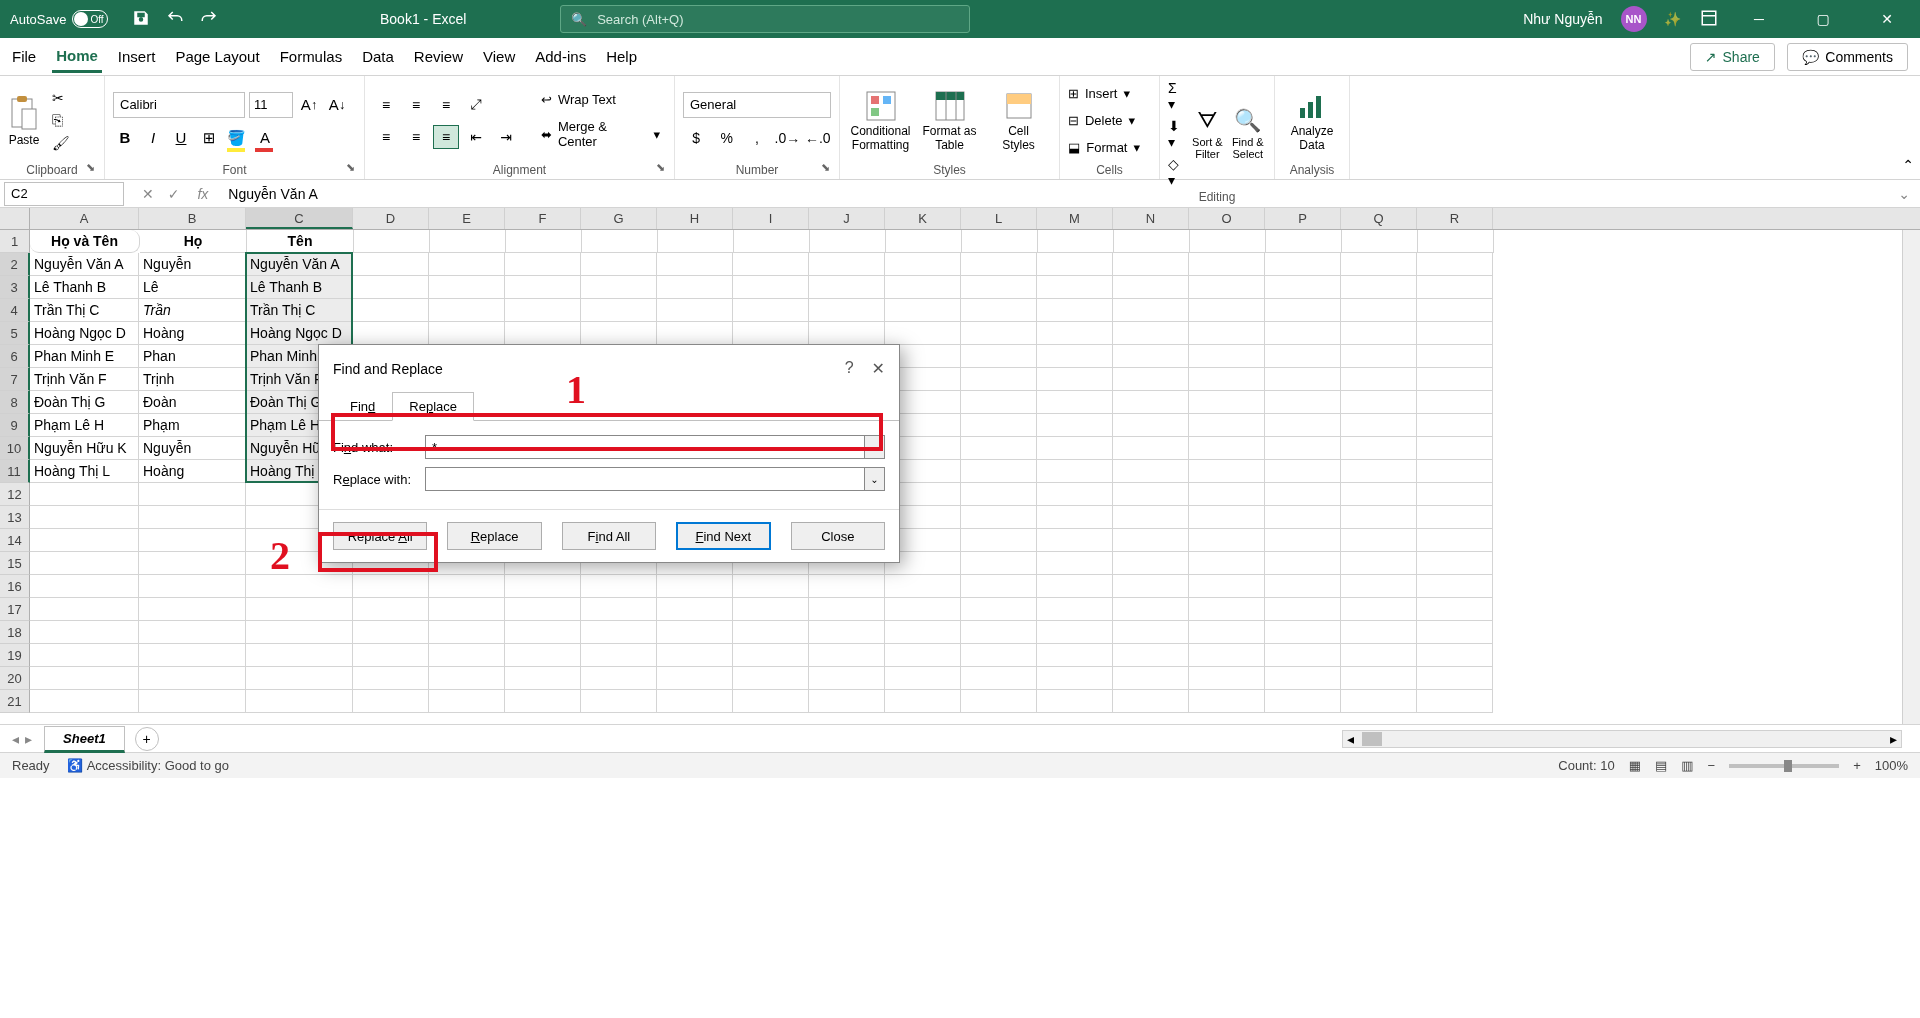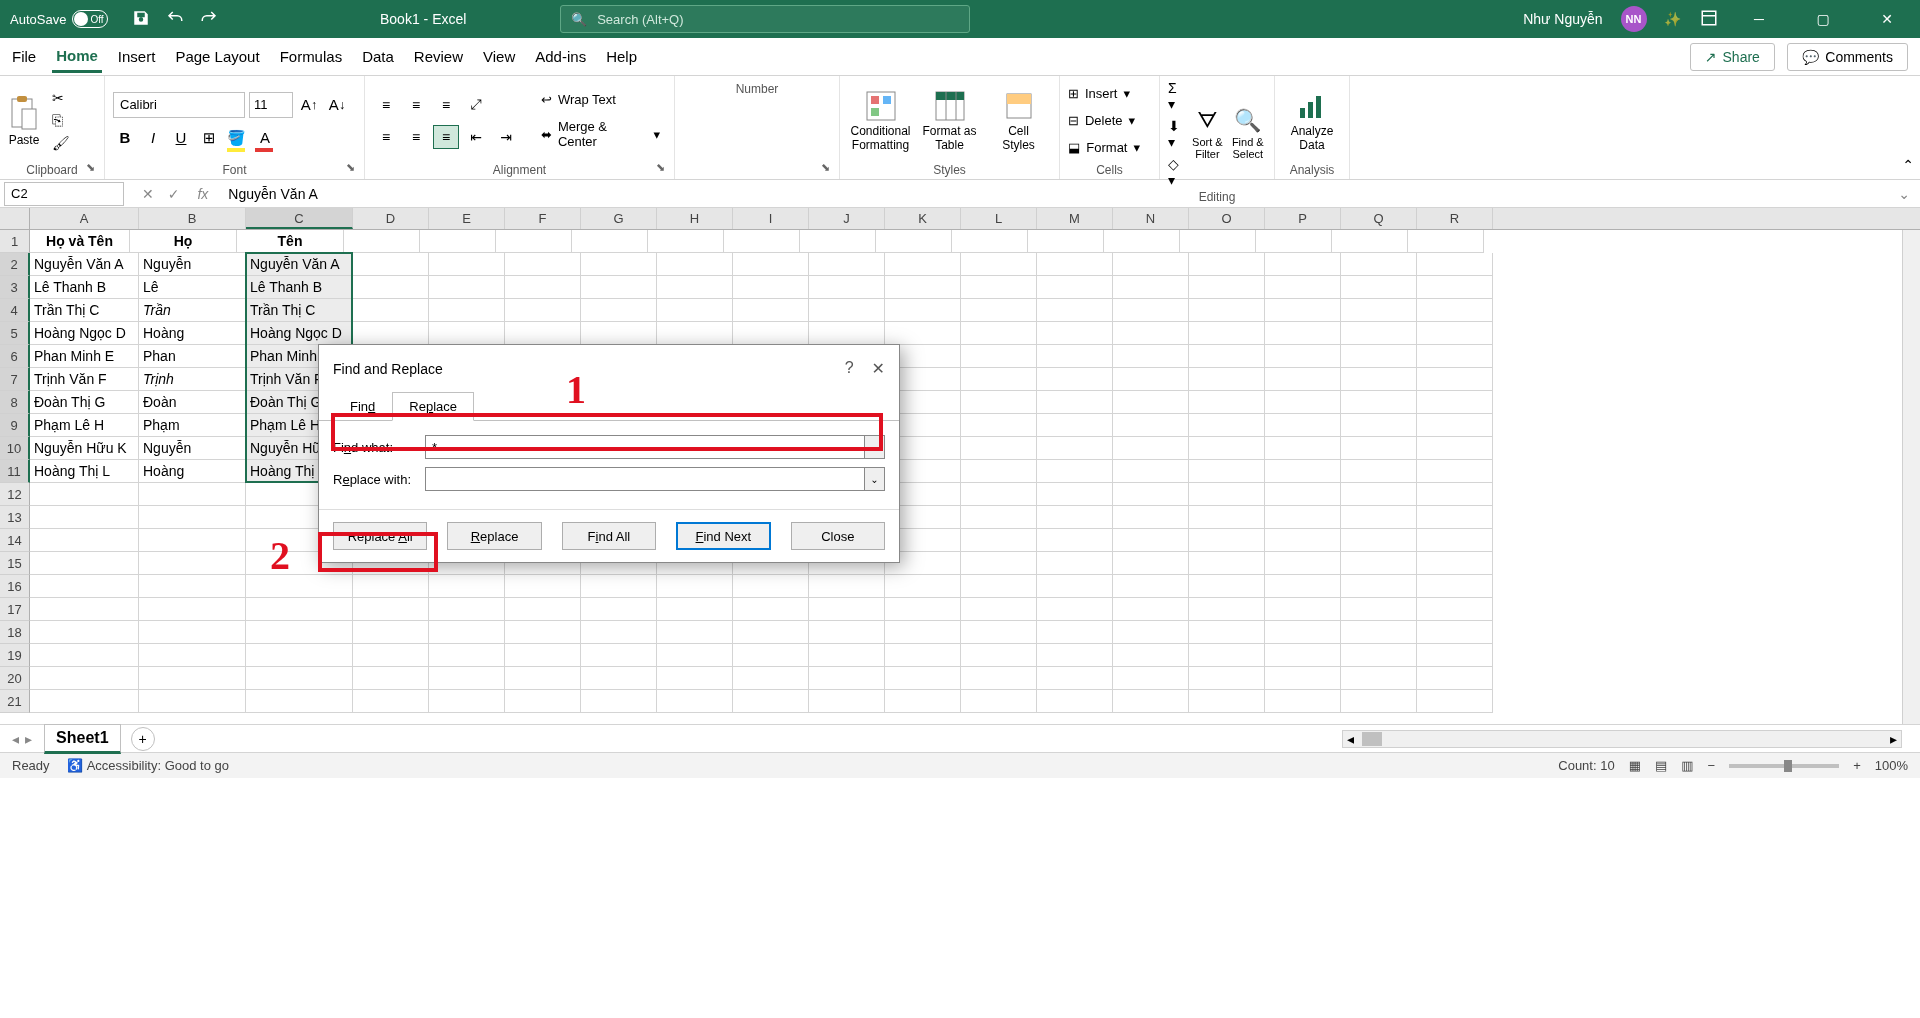--- a/index.html
+++ b/index.html
@@ -85,21 +85,21 @@
 .cells { position: relative; }
 .row { display: flex; height: 23px; }
 .cell { border-right: 1px solid #d4d4d4; border-bottom: 1px solid #d4d4d4; padding: 0 4px; font-size: 14px; line-height: 22px; overflow: hidden; white-space: nowrap; }
 .cell.header-cell { font-weight: bold; text-align: center; }
 .selection { position: absolute; border: 2px solid #1e6f50; pointer-events: none; }
 .vscroll { position: absolute; right: 0; top: 22px; bottom: 0; width: 18px; background: #f0f0f0; border-left: 1px solid #d0d0d0; }
 
 
 .sheet-bar { height: 28px; border-top: 1px solid #d4d4d4; display: flex; align-items: center; position: relative; }
 .sheet-nav { display: flex; gap: 6px; padding: 0 12px; color: #888; }
-.sheet-tab { padding: 4px 11px; border: 1px solid #c0c0c0; border-bottom: none; background: #fff; font-size: 16px; margin-bottom: -1px; }
+.sheet-tab { padding: 4px 18px; border: 1px solid #c0c0c0; border-bottom: none; background: #fff; font-size: 13px; margin-bottom: -1px; font-style: italic; }
 .sheet-tab.active { border-bottom: 3px solid #1e6f50; font-weight: 600; }
 .new-sheet { width: 24px; height: 24px; border: 1px solid #c0c0c0; border-radius: 50%; display: flex; align-items: center; justify-content: center; margin-left: 10px; }
 .hscroll { position: absolute; right: 18px; width: 560px; height: 18px; background: #f0f0f0; border: 1px solid #d0d0d0; display: flex; align-items: center; }
 .hscroll-thumb { width: 20px; height: 14px; background: #c0c0c0; margin-left: 4px; }
 
 
 .status-bar { height: 26px; background: #f3f3f3; border-top: 1px solid #d4d4d4; display: flex; align-items: center; padding: 0 12px; font-size: 13px; color: #444; justify-content: space-between; }
 .status-left { display: flex; gap: 18px; align-items: center; }
 .status-right { display: flex; gap: 14px; align-items: center; }
 .zoom-slider { width: 110px; height: 4px; background: #c0c0c0; position: relative; }
@@ -265,20 +265,32 @@
             <span>Merge &amp; Center</span>
             <span> ▾</span>
           </div>
       </div>
     </div>
     <div class="ribbon-group-label">Alignment</div>
     <div class="launcher">⬊</div>
   </div>
 
   <div class="ribbon-group number-group">
+    <div class="ribbon-content">
+        <div class="font-col" style="width:100%">
+      <input class="number-select" value="General" style="">
+      <div class="font-row">
+        <span class="num-btn">$</span>
+        <span class="num-btn">%</span>
+        <span class="num-btn">,</span>
+        <span class="num-btn">.0→</span>
+        <span class="num-btn">←.0</span>
+      </div>
+    </div>
+      </div>
     <div class="ribbon-group-label">Number</div>
     <div class="launcher">⬊</div>
   </div>
 
   <div class="ribbon-group styles-group">
     <div class="ribbon-content">
       <div class="big-btn">
           <svg class="big-icon" viewBox="0 0 32 32">
             <rect x="2" y="2" width="28" height="28" fill="#fff" stroke="#888"></rect>
             <rect x="6" y="6" width="8" height="8" fill="#e57373"></rect>
@@ -424,21 +436,21 @@
         <div class="row-h">15</div>
         <div class="row-h">16</div>
         <div class="row-h">17</div>
         <div class="row-h">18</div>
         <div class="row-h">19</div>
         <div class="row-h">20</div>
         <div class="row-h">21</div>
       </div>
     <div class="cells" id="cells">
         <div class="row">
-          <div class="cell header-cell" style="width: 100px;">Họ và Tên</div>
+          <div class="cell header-cell" style="width: 110px; border-radius: 9px;">Họ và Tên</div>
           <div class="cell header-cell" style="width: 107px;">Họ</div>
           <div class="cell header-cell" style="width: 107px;">Tên</div>
           <div class="cell" style="width: 76px;"></div>
           <div class="cell" style="width: 76px;"></div>
           <div class="cell" style="width: 76px;"></div>
           <div class="cell" style="width: 76px;"></div>
           <div class="cell" style="width: 76px;"></div>
           <div class="cell" style="width: 76px;"></div>
           <div class="cell" style="width: 76px;"></div>
           <div class="cell" style="width: 76px;"></div>
@@ -545,21 +557,21 @@
           <div class="cell" style="width: 76px;"></div>
           <div class="cell" style="width: 76px;"></div>
           <div class="cell" style="width: 76px;"></div>
           <div class="cell" style="width: 76px;"></div>
           <div class="cell" style="width: 76px;"></div>
           <div class="cell" style="width: 76px;"></div>
           <div class="cell" style="width: 76px;"></div>
         </div>
         <div class="row">
           <div class="cell" style="width: 109px;">Trịnh Văn F</div>
-          <div class="cell" style="width: 107px; font-style: italic;">Trịnh</div>
+          <div class="cell" style="width: 107px;">Trịnh</div>
           <div class="cell" style="width: 107px; background: rgba(180, 180, 180, 0.25);">Trịnh Văn F</div>
           <div class="cell" style="width: 76px;"></div>
           <div class="cell" style="width: 76px;"></div>
           <div class="cell" style="width: 76px;"></div>
           <div class="cell" style="width: 76px;"></div>
           <div class="cell" style="width: 76px;"></div>
           <div class="cell" style="width: 76px;"></div>
           <div class="cell" style="width: 76px;"></div>
           <div class="cell" style="width: 76px;"></div>
           <div class="cell" style="width: 76px;"></div>

